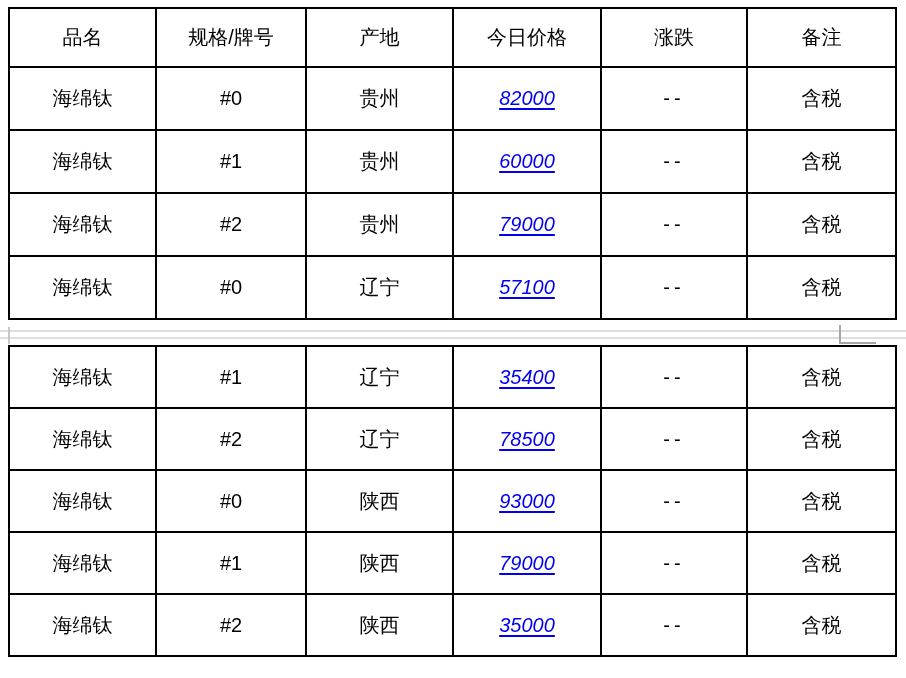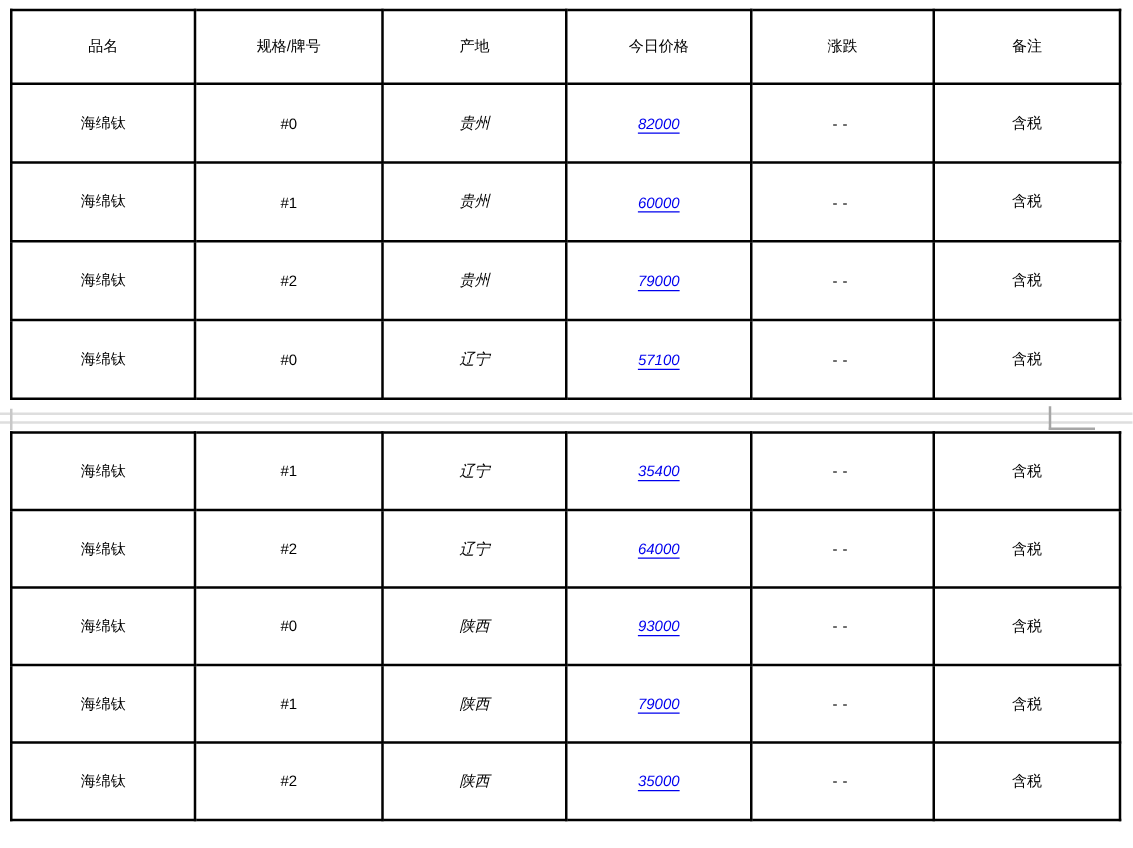--- a/index.html
+++ b/index.html
@@ -31,34 +31,33 @@
   table.price-table col.c3 { width: 147px; }
   table.price-table col.c4 { width: 148px; }
   table.price-table col.c5 { width: 146px; }
   table.price-table col.c6 { width: 149px; }
 
   table.price-table th,
   table.price-table td {
     border: 2px solid #000000;
     text-align: center;
     vertical-align: middle;
-    font-size: 12px;
+    font-size: 20px;
     color: #000000;
     font-weight: normal;
     padding: 0;
     overflow: hidden;
     white-space: nowrap;
   }
   .upper thead tr { height: 59px; }
   .upper tbody tr { height: 63px; }
   .lower tbody tr { height: 62px; }
 
   td.origin {
     color: #0000ee;
-    font-style: italic;
   }
   td.price span.price-text {
     color: #0000ee;
     text-decoration: underline;
     text-underline-offset: 3px;
     font-style: italic;
   }
   td.change {
     letter-spacing: 4px;
   }
@@ -197,21 +196,21 @@
           <td>#1</td>
           <td class="origin">辽宁</td>
           <td class="price"><span class="price-text">35400</span></td>
           <td class="change">--</td>
           <td>含税</td>
         </tr>
         <tr>
           <td>海绵钛</td>
           <td>#2</td>
           <td class="origin">辽宁</td>
-          <td class="price"><span class="price-text">64000</span></td>
+          <td class="price"><span class="price-text">78500</span></td>
           <td class="change">--</td>
           <td>含税</td>
         </tr>
         <tr>
           <td>海绵钛</td>
           <td>#0</td>
           <td class="origin">陕西</td>
           <td class="price"><span class="price-text">93000</span></td>
           <td class="change">--</td>
           <td>含税</td>

